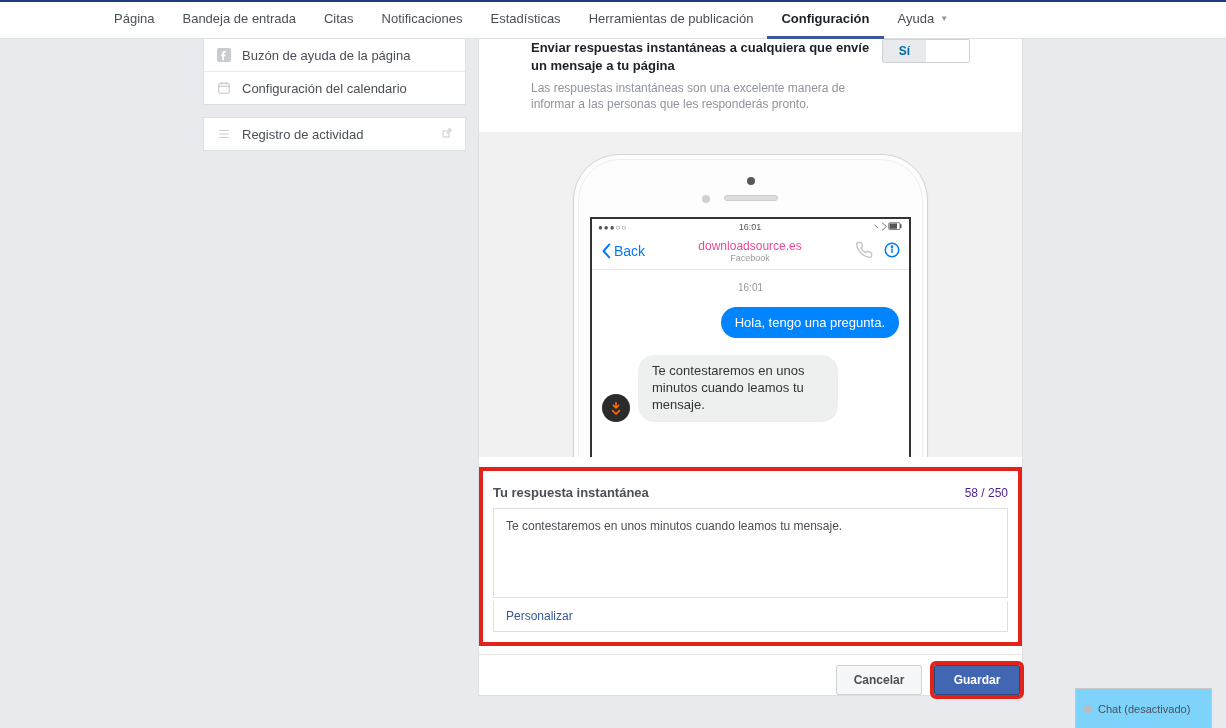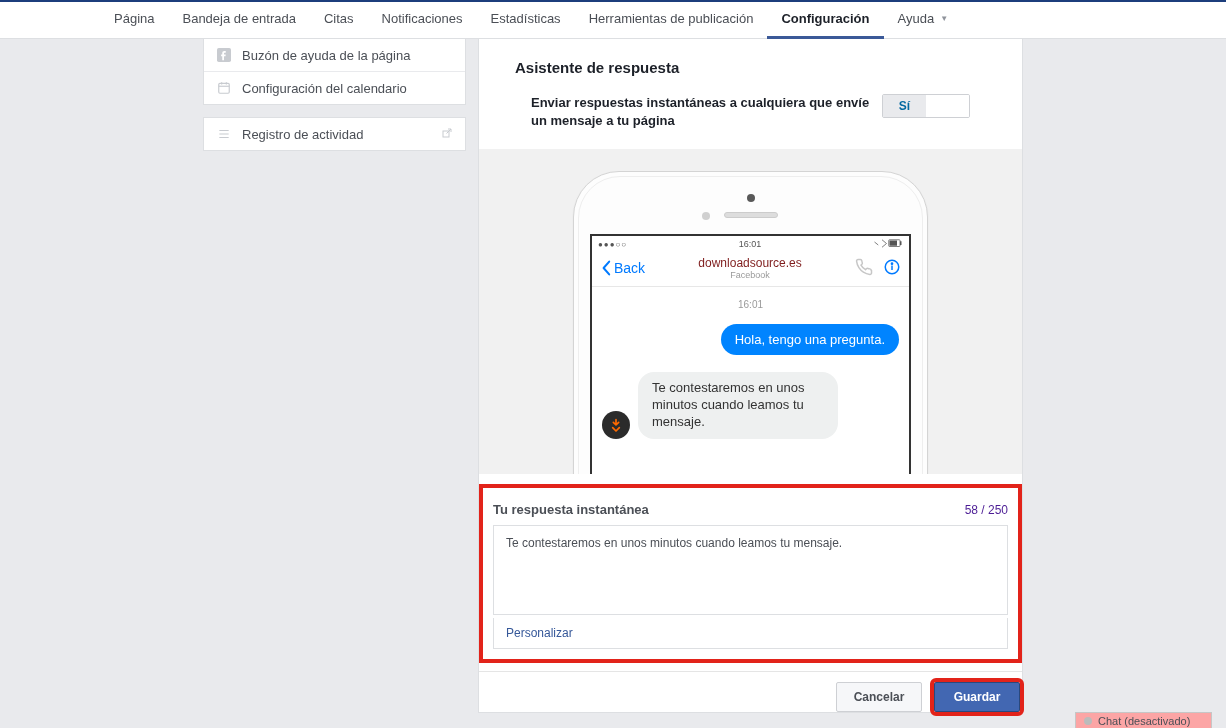--- a/index.html
+++ b/index.html
@@ -218,21 +218,21 @@
   .back {
     color: #007aff;
     font-size: 14px;
     font-weight: 500;
     display: flex;
     align-items: center;
     cursor:pointer;
   }
   .back svg { margin-right: 2px; }
   .hdr-center { flex: 1; text-align: center; }
-  .hdr-title { font-size: 12px; color: #7f1d1d; }
+  .hdr-title { font-size: 12px; color: #ec4899; }
   .hdr-sub { font-size: 9px; color: #9a9a9a; }
   .hdr-icons { display: flex; align-items: center; gap: 10px; }
   .hdr-icons svg { color: #bfbfbf; }
   .info-circle { color: #007aff !important; }
 
   .conv-body { padding: 12px 10px; }
   .timestamp { text-align: center; font-size: 10px; color: #9a9a9a; margin-bottom: 14px; }
   .bubble-out {
     background: #0084ff;
     color: #fff;
@@ -327,22 +327,22 @@
     outline: 4px solid #e2231a;
     outline-offset: 0px;
   }
 
   
   .chat-dock {
     position: absolute;
     right: 14px;
     bottom: 0;
     width: 137px;
-    height: 16px;
-    background: #fca5a5;
+    height: 40px;
+    background: #7dd3fc;
     border: 1px solid #c6c6c6;
     border-bottom: none;
     font-size: 11px;
     color: #4b4f56;
     display: flex;
     align-items: center;
     padding: 0 8px;
     cursor: pointer;
   }
   .chat-dock::before{
@@ -423,26 +423,26 @@
               <path d="M14 4h6v6"></path>
               <path d="M20 4l-9 9"></path>
               <rect x="4" y="8" width="12" height="12"></rect>
             </svg>
         </span>
       </div>
     </div>
   </div>
 
   <div class="main-card">
-    <div class="section-title">Asistente de respuesta</div>
 
     <div class="subsection">
       <div class="sub-row">
         <div class="sub-text">
           <div class="sub-heading">Enviar respuestas instantáneas a cualquiera que envíe un mensaje a tu página</div>
+          <div class="sub-desc">Las respuestas instantáneas son una excelente manera de informar a las personas que les responderás pronto.</div>
         </div>
         <div class="toggle">
           <div class="toggle-half toggle-on">Sí</div>
           <div class="toggle-half toggle-off"></div>
         </div>
       </div>
     </div>
 
     <div class="phone-area">
       <div class="phone">

